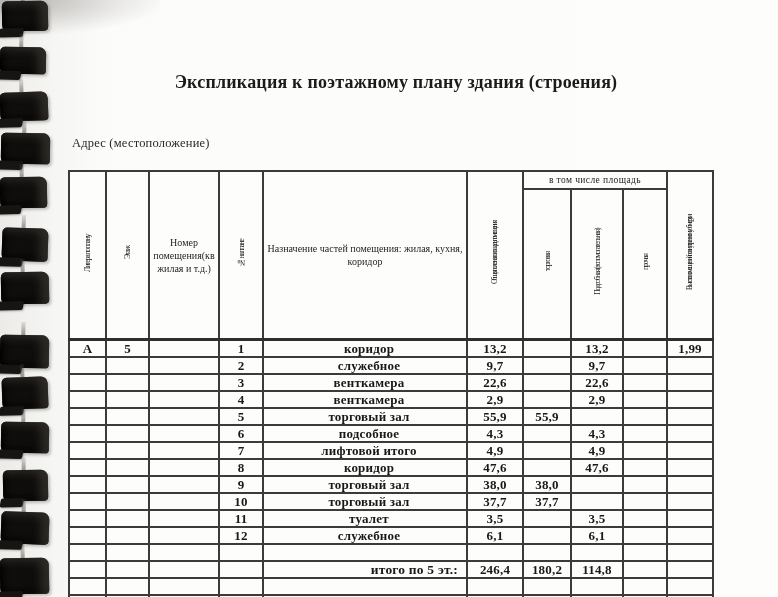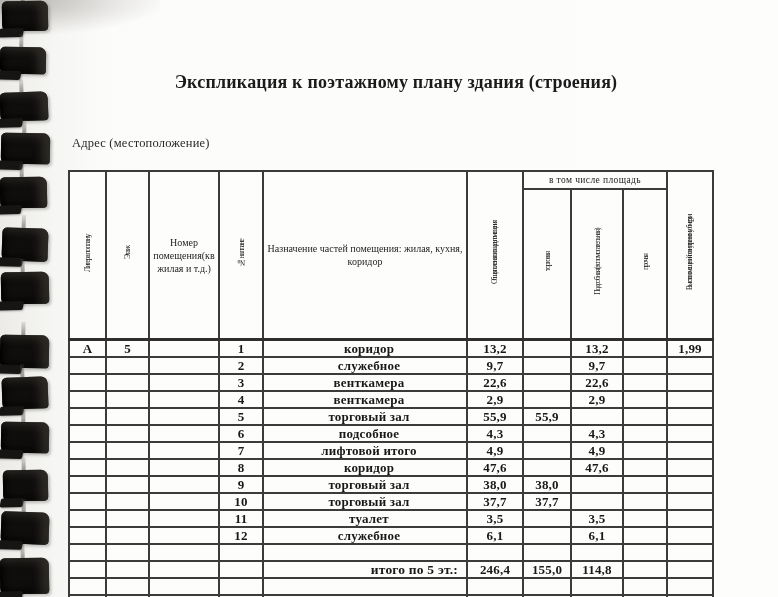--- a/index.html
+++ b/index.html
@@ -281,21 +281,21 @@
         </tr>
       </tbody>
     <tbody data-name="table-footer">
       <tr class="total-row" data-name="total-row">
         <td data-name="cell-litera"></td>
         <td data-name="cell-floor"></td>
         <td data-name="cell-room-number"></td>
         <td data-name="cell-plan-number"></td>
         <td class="total-label" data-name="total-label">итого по 5 эт.:</td>
         <td data-name="total-area-value">246,4</td>
-        <td data-name="total-trade-value">155,0</td>
+        <td data-name="total-trade-value">180,2</td>
         <td data-name="total-auxiliary-value">114,8</td>
         <td data-name="total-other-value"></td>
         <td data-name="total-height-value"></td>
       </tr>
       <tr class="spacer-row" data-name="empty-row">
         <td></td>
           <td></td>
           <td></td>
           <td></td>
           <td></td>

